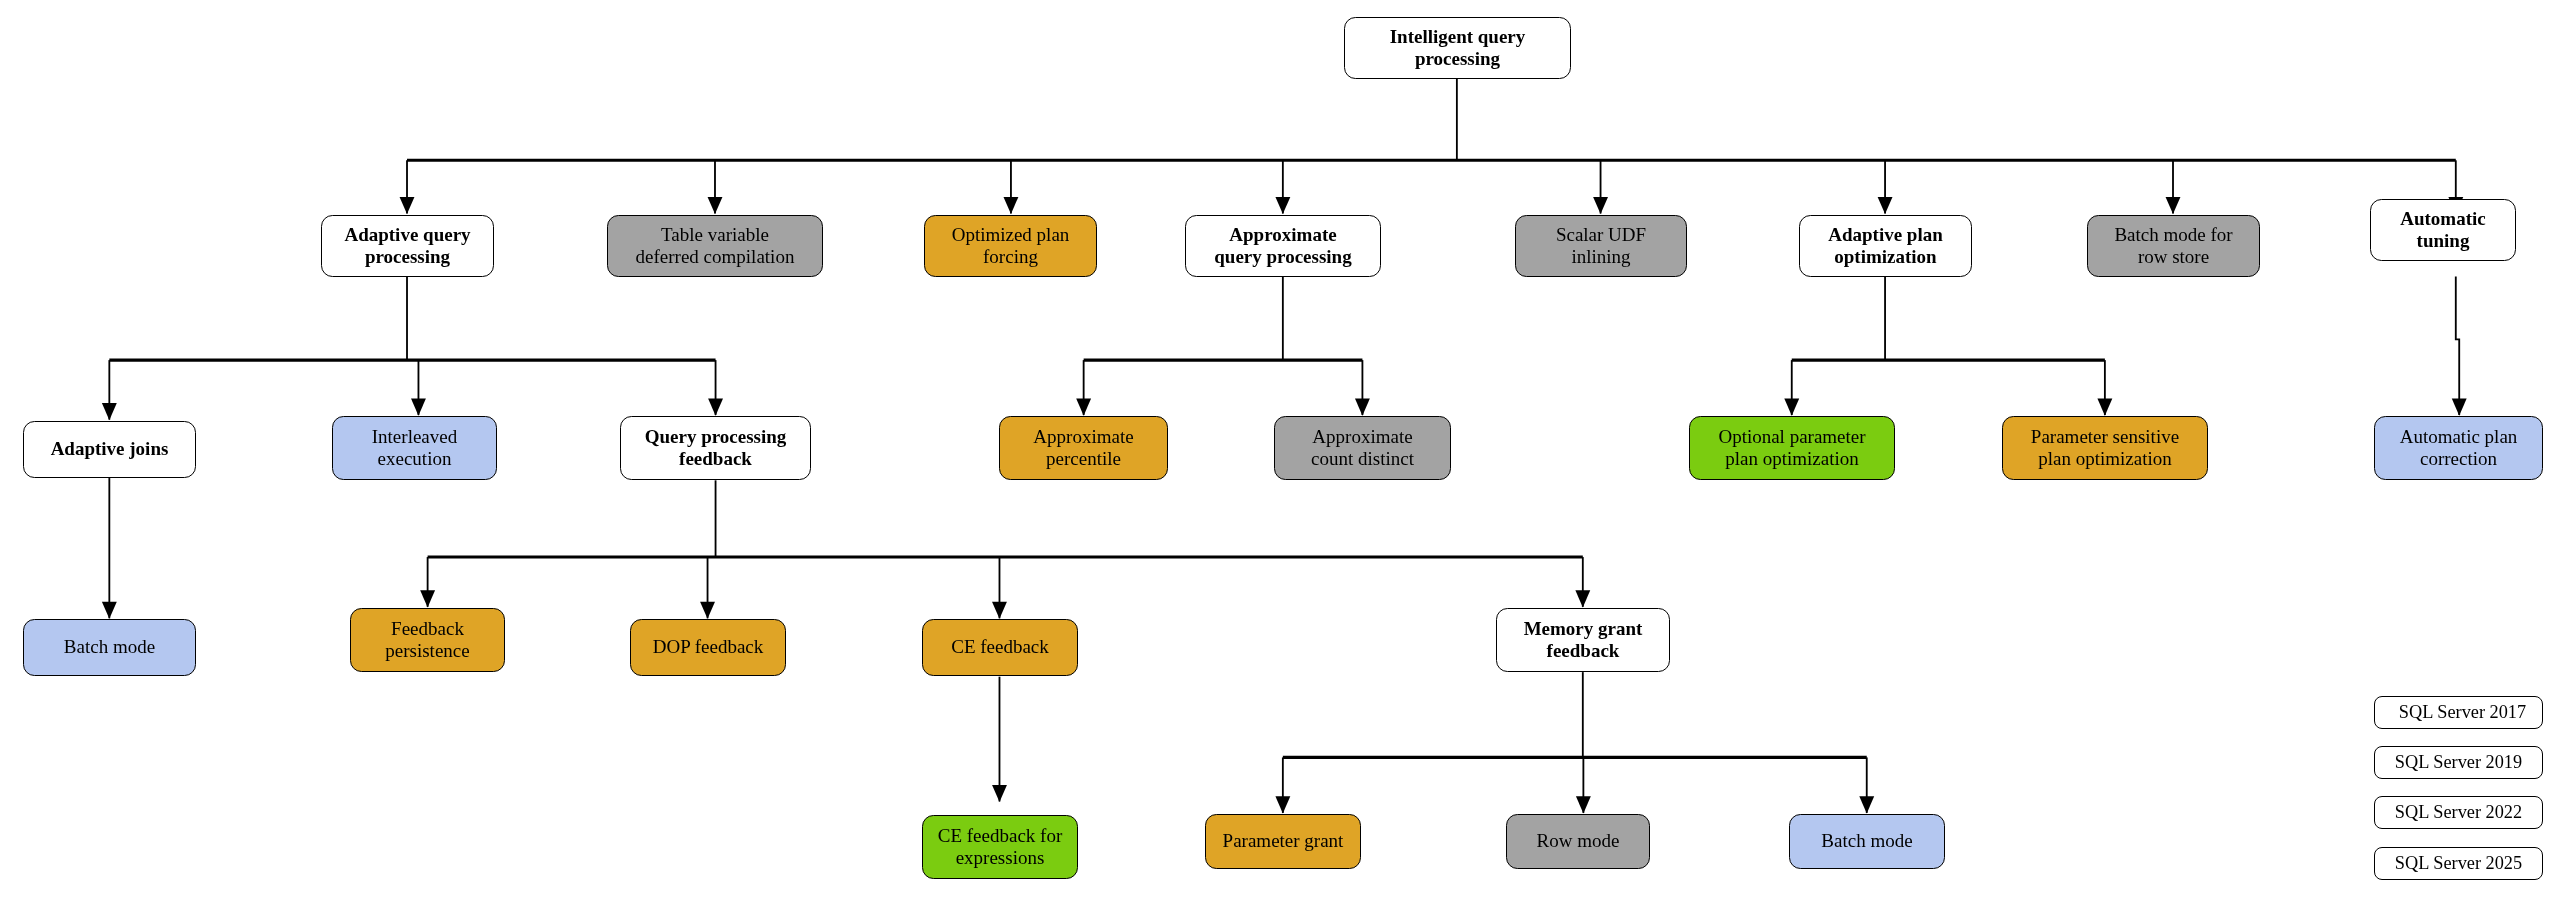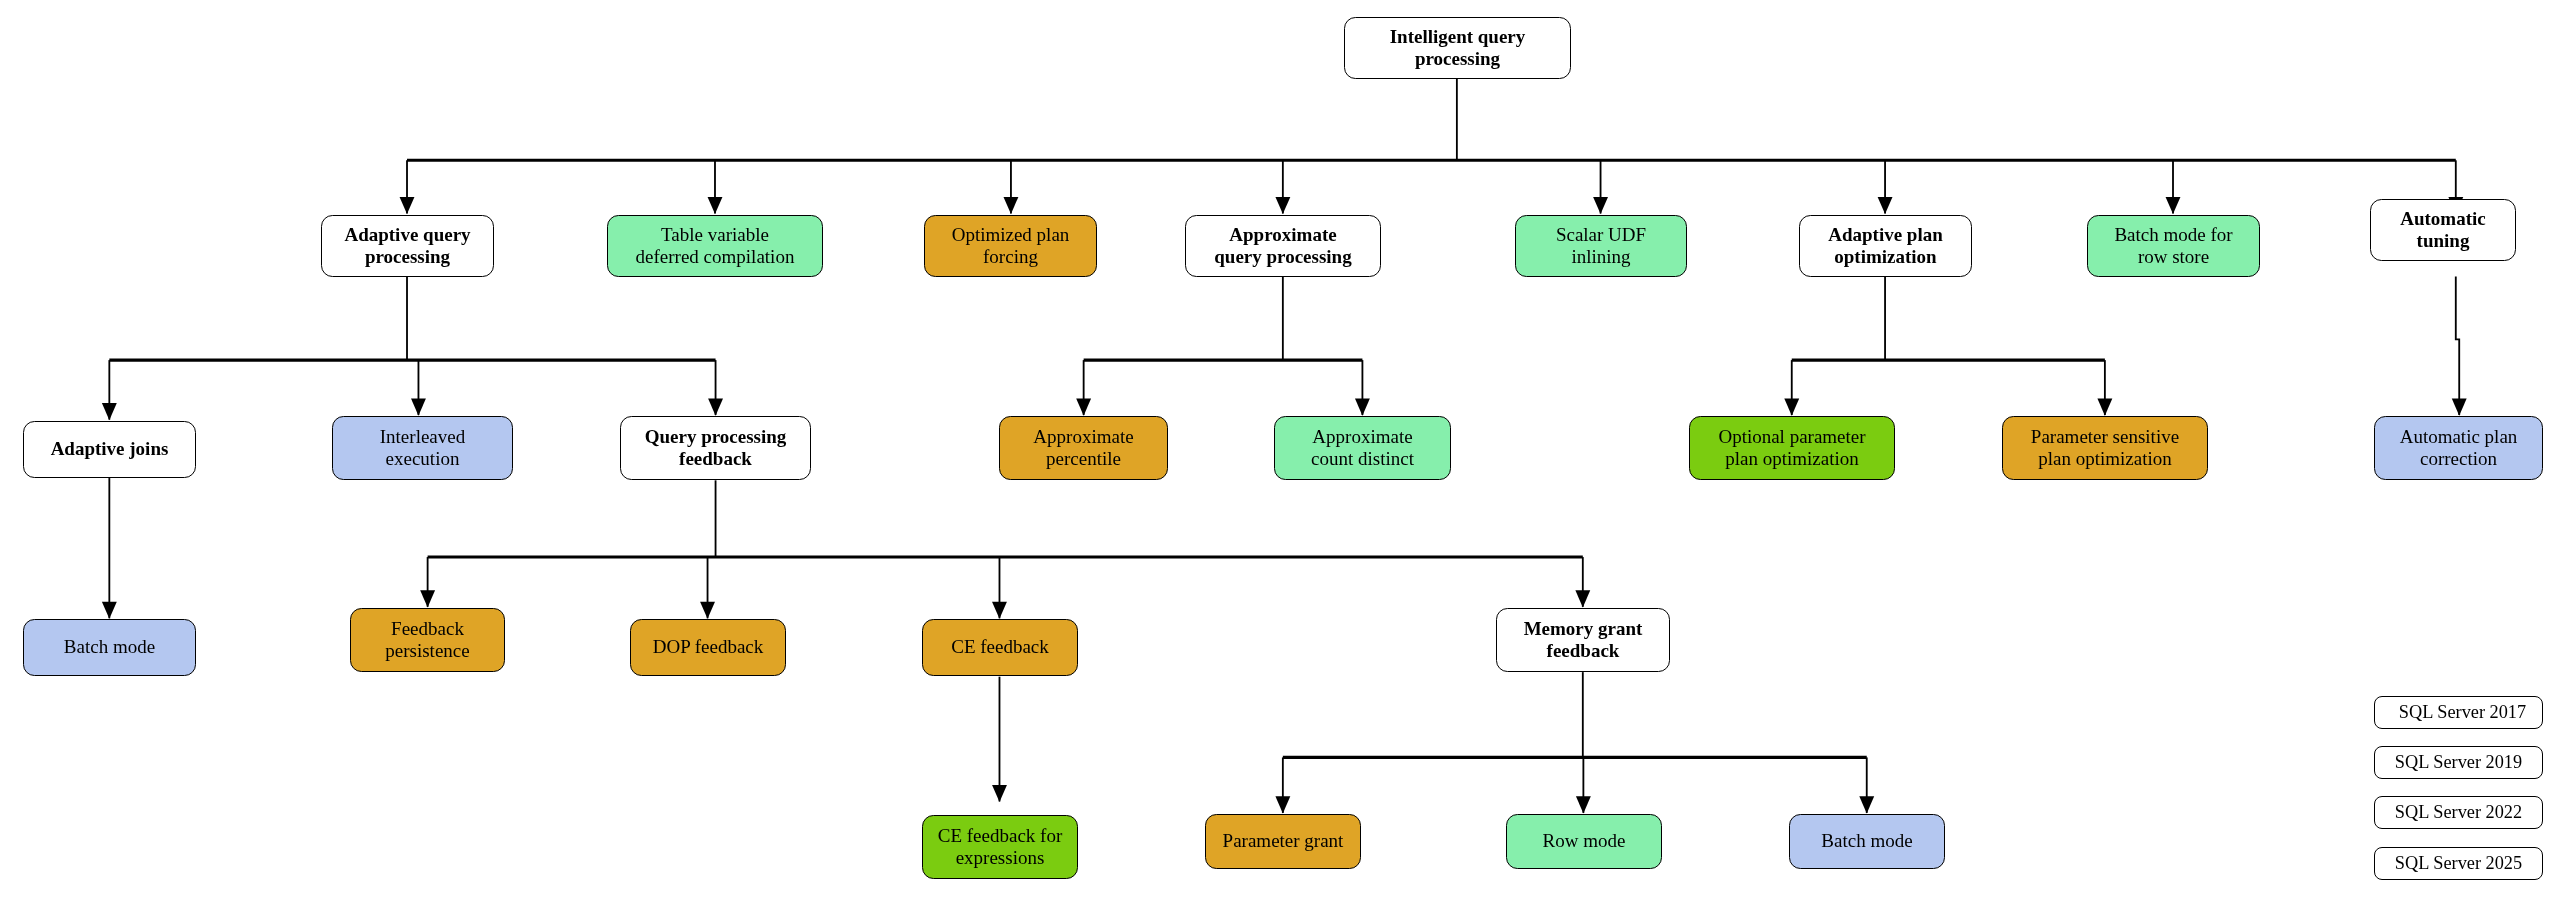--- a/index.html
+++ b/index.html
@@ -47,21 +47,21 @@
     justify-content: center;
     text-align: center;
     color: #000000;
     line-height: 1.18;
     padding: 2.3px 5.7px;
     font-size: 19px;
     white-space: pre-line;
   }
   .node.bold { font-weight: bold; }
   .node.white  { background: #ffffff; }
-  .node.gray   { background: #86efac; }
+  .node.gray   { background: #a3a3a3; }
   .node.orange { background: #dfa426; }
   .node.blue   { background: #b4c7f0; }
   .node.green  { background: #7bcc10; }
   .legend-item {
     position: absolute;
     box-sizing: border-box;
     border: 1.7px solid #000000;
     border-radius: 8px;
     display: flex;
     align-items: center;
@@ -152,21 +152,21 @@
 query processing</div>
       <div class="node gray" style="left: 1515px; top: 215px; width: 172px; height: 62px;">Scalar UDF
 inlining</div>
       <div class="node white bold" style="left: 1799px; top: 215px; width: 173px; height: 62px;">Adaptive plan
 optimization</div>
       <div class="node gray" style="left: 2087px; top: 215px; width: 173px; height: 62px;">Batch mode for
 row store</div>
       <div class="node white bold" style="left: 2370px; top: 199px; width: 146px; height: 62px;">Automatic
 tuning</div>
       <div class="node white bold" style="left: 23px; top: 421px; width: 173px; height: 57px;">Adaptive joins</div>
-      <div class="node blue" style="left: 332px; top: 416px; width: 181px; height: 64px;">Interleaved
+      <div class="node blue" style="left: 332px; top: 416px; width: 165px; height: 64px;">Interleaved
 execution</div>
       <div class="node white bold" style="left: 620px; top: 416px; width: 191px; height: 64px;">Query processing
 feedback</div>
       <div class="node orange" style="left: 999px; top: 416px; width: 169px; height: 64px;">Approximate
 percentile</div>
       <div class="node gray" style="left: 1274px; top: 416px; width: 177px; height: 64px;">Approximate
 count distinct</div>
       <div class="node green" style="left: 1689px; top: 416px; width: 206px; height: 64px;">Optional parameter
 plan optimization</div>
       <div class="node orange" style="left: 2002px; top: 416px; width: 206px; height: 64px;">Parameter sensitive
@@ -176,21 +176,21 @@
       <div class="node blue" style="left: 23px; top: 619px; width: 173px; height: 57px;">Batch mode</div>
       <div class="node orange" style="left: 350px; top: 608px; width: 155px; height: 64px;">Feedback
 persistence</div>
       <div class="node orange" style="left: 630px; top: 619px; width: 156px; height: 57px;">DOP feedback</div>
       <div class="node orange" style="left: 922px; top: 619px; width: 156px; height: 57px;">CE feedback</div>
       <div class="node white bold" style="left: 1496px; top: 608px; width: 174px; height: 64px;">Memory grant
 feedback</div>
       <div class="node green" style="left: 922px; top: 815px; width: 156px; height: 64px;">CE feedback for
 expressions</div>
       <div class="node orange" style="left: 1205px; top: 814px; width: 156px; height: 55px;">Parameter grant</div>
-      <div class="node gray" style="left: 1506px; top: 814px; width: 156px; height: 55px; text-align: center;">Row mode</div>
+      <div class="node gray" style="left: 1506px; top: 814px; width: 144px; height: 55px; text-align: center;">Row mode</div>
       <div class="node blue" style="left: 1789px; top: 814px; width: 156px; height: 55px;">Batch mode</div>
     </div>
   <div id="legend-layer">
       <div class="legend-item blue" style="left: 2374px; top: 696px; width: 169px; height: 33px; padding-left: 8px;">SQL Server 2017</div>
       <div class="legend-item gray" style="left: 2374px; top: 746px; width: 169px; height: 33px;">SQL Server 2019</div>
       <div class="legend-item orange" style="left: 2374px; top: 796px; width: 169px; height: 33px;">SQL Server 2022</div>
       <div class="legend-item green" style="left: 2374px; top: 847px; width: 169px; height: 33px;">SQL Server 2025</div>
     </div>
 </div>
 

